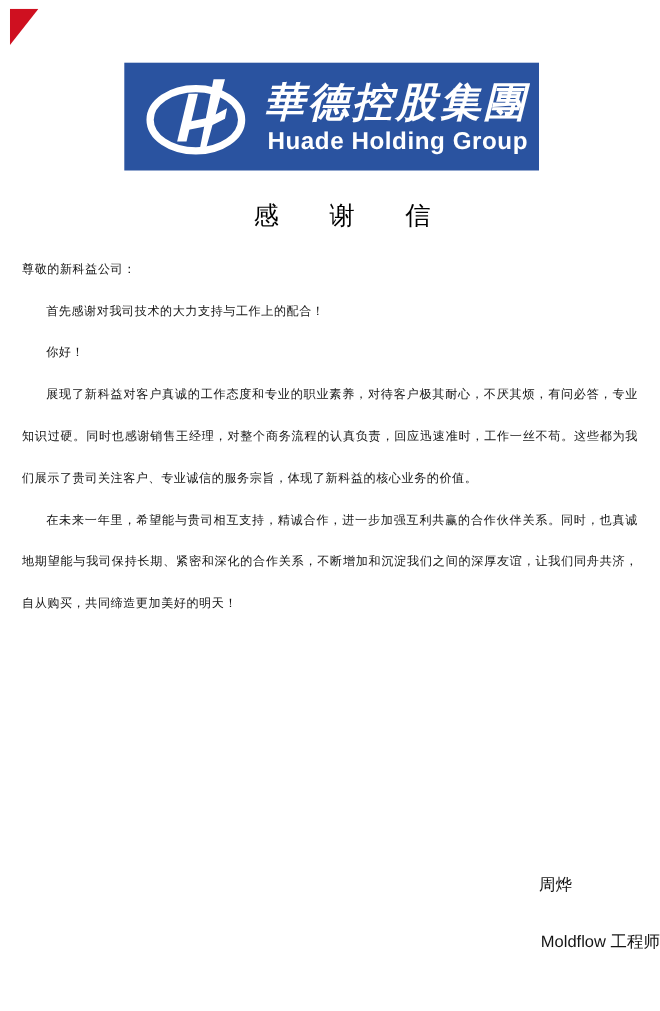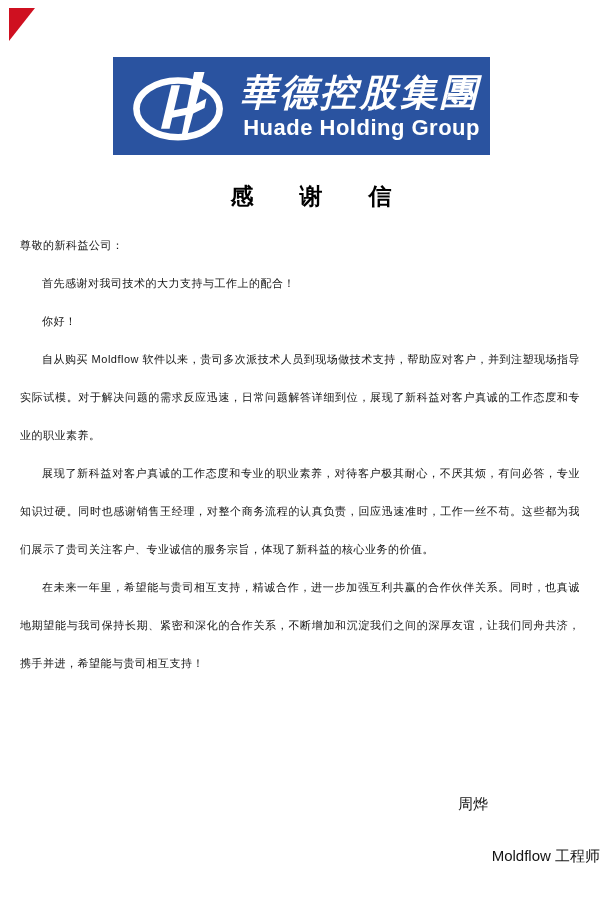--- a/index.html
+++ b/index.html
@@ -63,21 +63,21 @@
     margin-top: 4px;
     white-space: nowrap;
   }
   .letter-title {
     position: absolute;
     top: 181px;
     left: 0;
     width: 100%;
     text-align: center;
     font-size: 23px;
-    font-weight: bold;
+    font-weight: normal;
     color: #000000;
     padding-left: 22px;
   }
   .body-text {
     position: absolute;
     top: 226px;
     left: 20px;
     width: 560px;
     font-size: 11px;
     line-height: 38px;
@@ -89,21 +89,21 @@
   .body-text .salutation { text-indent: 0; }
   .signature {
     position: absolute;
     top: 795px;
     right: 0;
     width: 100%;
     text-align: right;
     font-size: 15px;
     color: #141414;
   }
-  .sig-name { padding-right: 112px; }
+  .sig-name { padding-right: 80px; }
   .sig-title { margin-top: 33px; }
 </style>
 </head>
 <body>
 
 <div class="page">
 
   <svg class="corner-mark" viewBox="0 0 26 33" aria-hidden="true">
     <polygon points="0,0 26,0 0,33" fill="#cf1020"></polygon>
   </svg>
@@ -120,23 +120,22 @@
       <div class="brand-en">Huade Holding Group</div>
     </div>
   </div>
 
   <div class="letter-title">感　　谢　　信</div>
 
   <div class="body-text">
     <p class="salutation">尊敬的新科益公司：</p>
     <p>首先感谢对我司技术的大力支持与工作上的配合！</p>
     <p>你好！</p>
-    <p>自从购买 Moldflow 软件以来，贵司多次派技术人员到现场做技术支持，帮助应对客户，并到注塑现场指导实际试模。对于解决问题的需求反应迅速，日常问题解答详细到位，展现了新科益对客户真诚的工作态度和专业的职业素养。</p>
     <p>展现了新科益对客户真诚的工作态度和专业的职业素养，对待客户极其耐心，不厌其烦，有问必答，专业知识过硬。同时也感谢销售王经理，对整个商务流程的认真负责，回应迅速准时，工作一丝不苟。这些都为我们展示了贵司关注客户、专业诚信的服务宗旨，体现了新科益的核心业务的价值。</p>
-    <p>在未来一年里，希望能与贵司相互支持，精诚合作，进一步加强互利共赢的合作伙伴关系。同时，也真诚地期望能与我司保持长期、紧密和深化的合作关系，不断增加和沉淀我们之间的深厚友谊，让我们同舟共济，携手并进，希望能与贵司相互支持！</p>
+    <p>在未来一年里，希望能与贵司相互支持，精诚合作，进一步加强互利共赢的合作伙伴关系。同时，也真诚地期望能与我司保持长期、紧密和深化的合作关系，不断增加和沉淀我们之间的深厚友谊，让我们同舟共济，自从购买，共同缔造更加美好的明天！</p>
   </div>
 
   <div class="signature">
     <div class="sig-name">周烨</div>
     <div class="sig-title">Moldflow 工程师</div>
   </div>
 
 </div>
 
 </body></html>

